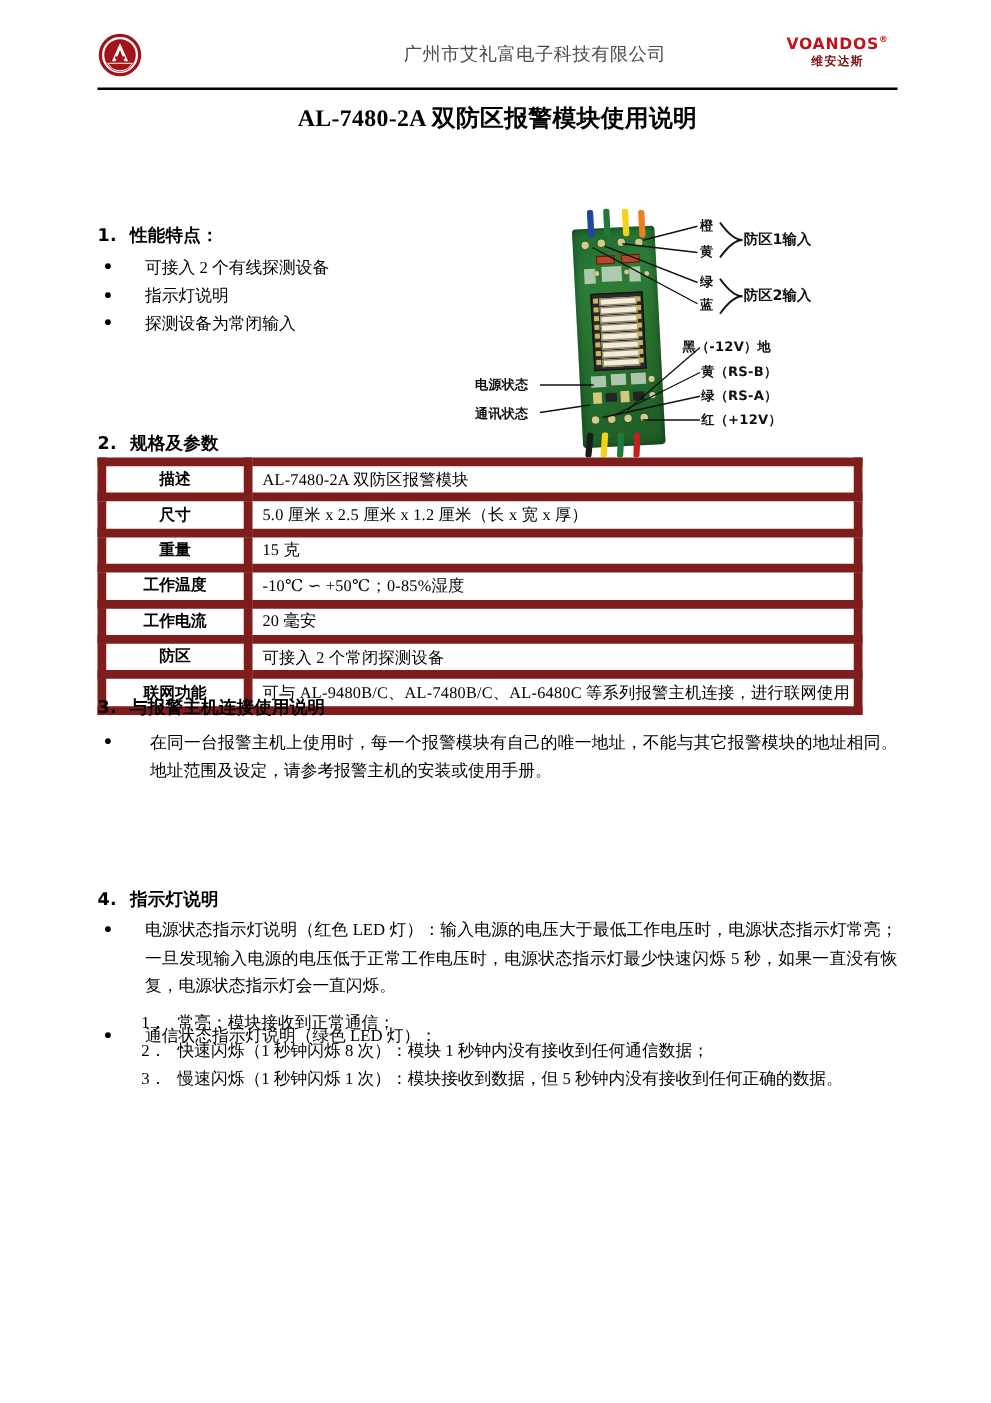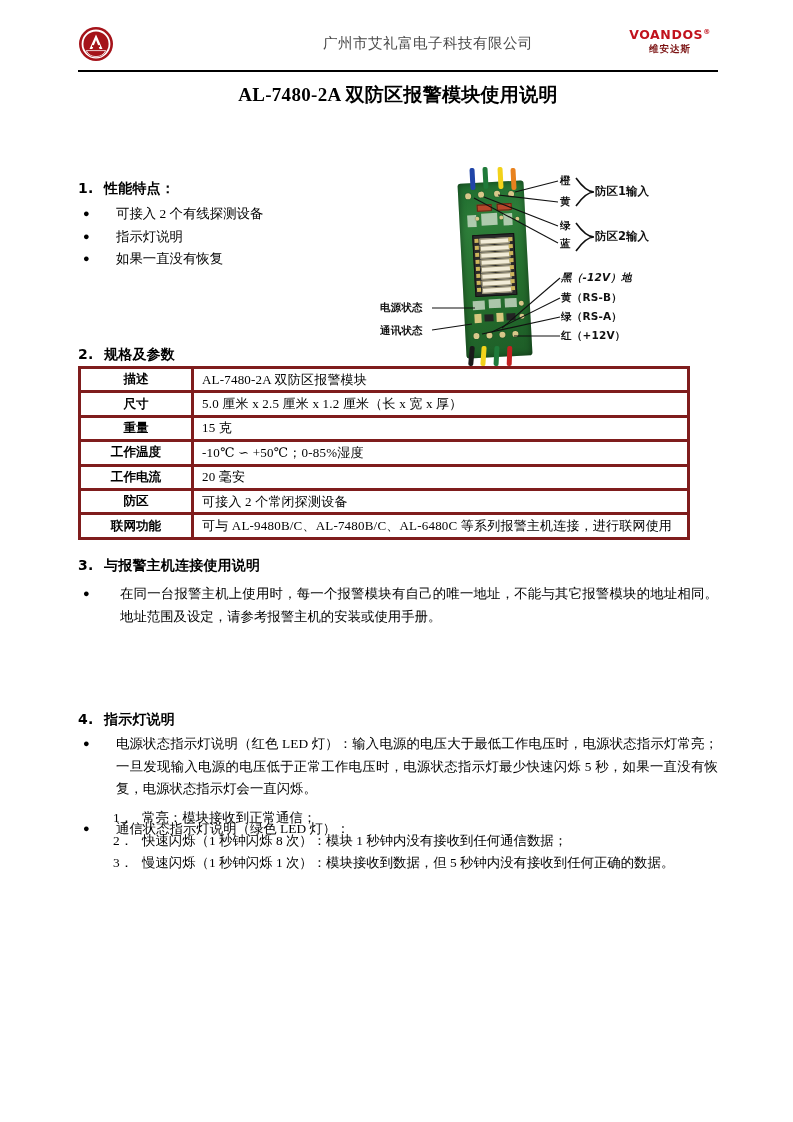--- a/index.html
+++ b/index.html
@@ -145,21 +145,21 @@
 
   
   .spec-table {
     position: absolute;
     left: 78px; top: 366px;
     width: 612px;
     border-collapse: collapse;
     table-layout: fixed;
   }
   .spec-table td {
-    border: 3px solid #7f1d1d;
+    border: 7px solid #7f1d1d;
     height: 21.4px;
     font-size: 13px;
     padding: 0 0 0 8px;
     vertical-align: middle;
   }
   .spec-table td.k {
     width: 110px;
     text-align: center;
     font-weight: bold;
     font-family: "DejaVu Sans", "Liberation Sans", sans-serif;
@@ -288,21 +288,21 @@
   <div class="doc-title">AL-7480-2A 双防区报警模块使用说明</div>
 
 
   <div class="sec-head" style="left:78px; top:180px;">
     <span class="sec-num">1.</span><span>性能特点：</span>
   </div>
 
   <div class="blist" style="left:78px; top:203px; width:300px;">
     <div class="bitem">可接入 2 个有线探测设备</div>
     <div class="bitem">指示灯说明</div>
-    <div class="bitem">如果一直没有恢复</div>
+    <div class="bitem">探测设备为常闭输入</div>
   </div>
 
   <div class="figure">
 
     <div class="pcb">
 
       <div class="pad" style="left:7px;  top:10px; width:6px; height:6px;"></div>
       <div class="pad" style="left:20px; top:9px;  width:6px; height:6px;"></div>
       <div class="pad" style="left:36px; top:9px;  width:6px; height:6px;"></div>
       <div class="pad" style="left:50px; top:10px; width:6px; height:6px;"></div>
@@ -394,21 +394,21 @@
     </svg>
 
     <div class="fig-label" style="left:180px; top:4px;">橙</div>
     <div class="fig-label" style="left:180px; top:25px;">黄</div>
     <div class="fig-label" style="left:180px; top:49px;">绿</div>
     <div class="fig-label" style="left:180px; top:67px;">蓝</div>
 
     <div class="fig-group" style="left:215px; top:14px;">防区1输入</div>
     <div class="fig-group" style="left:215px; top:59px;">防区2输入</div>
 
-    <div class="fig-label" style="left:181px; top:101px;font-style:italic;">黑（-12V）地</div>
+    <div class="fig-label" style="left:166px; top:101px;">黑（-12V）地</div>
     <div class="fig-label" style="left:181px; top:121px;">黄（RS-B）</div>
     <div class="fig-label" style="left:181px; top:140px;">绿（RS-A）</div>
     <div class="fig-label" style="left:181px; top:159px;">红（+12V）</div>
 
     <div class="fig-label" style="left:0px; top:131px;">电源状态</div>
     <div class="fig-label" style="left:0px; top:154px;">通讯状态</div>
   </div>
 
   <div class="sec-head" style="left:78px; top:346px;">
     <span class="sec-num">2.</span><span>规格及参数</span>

